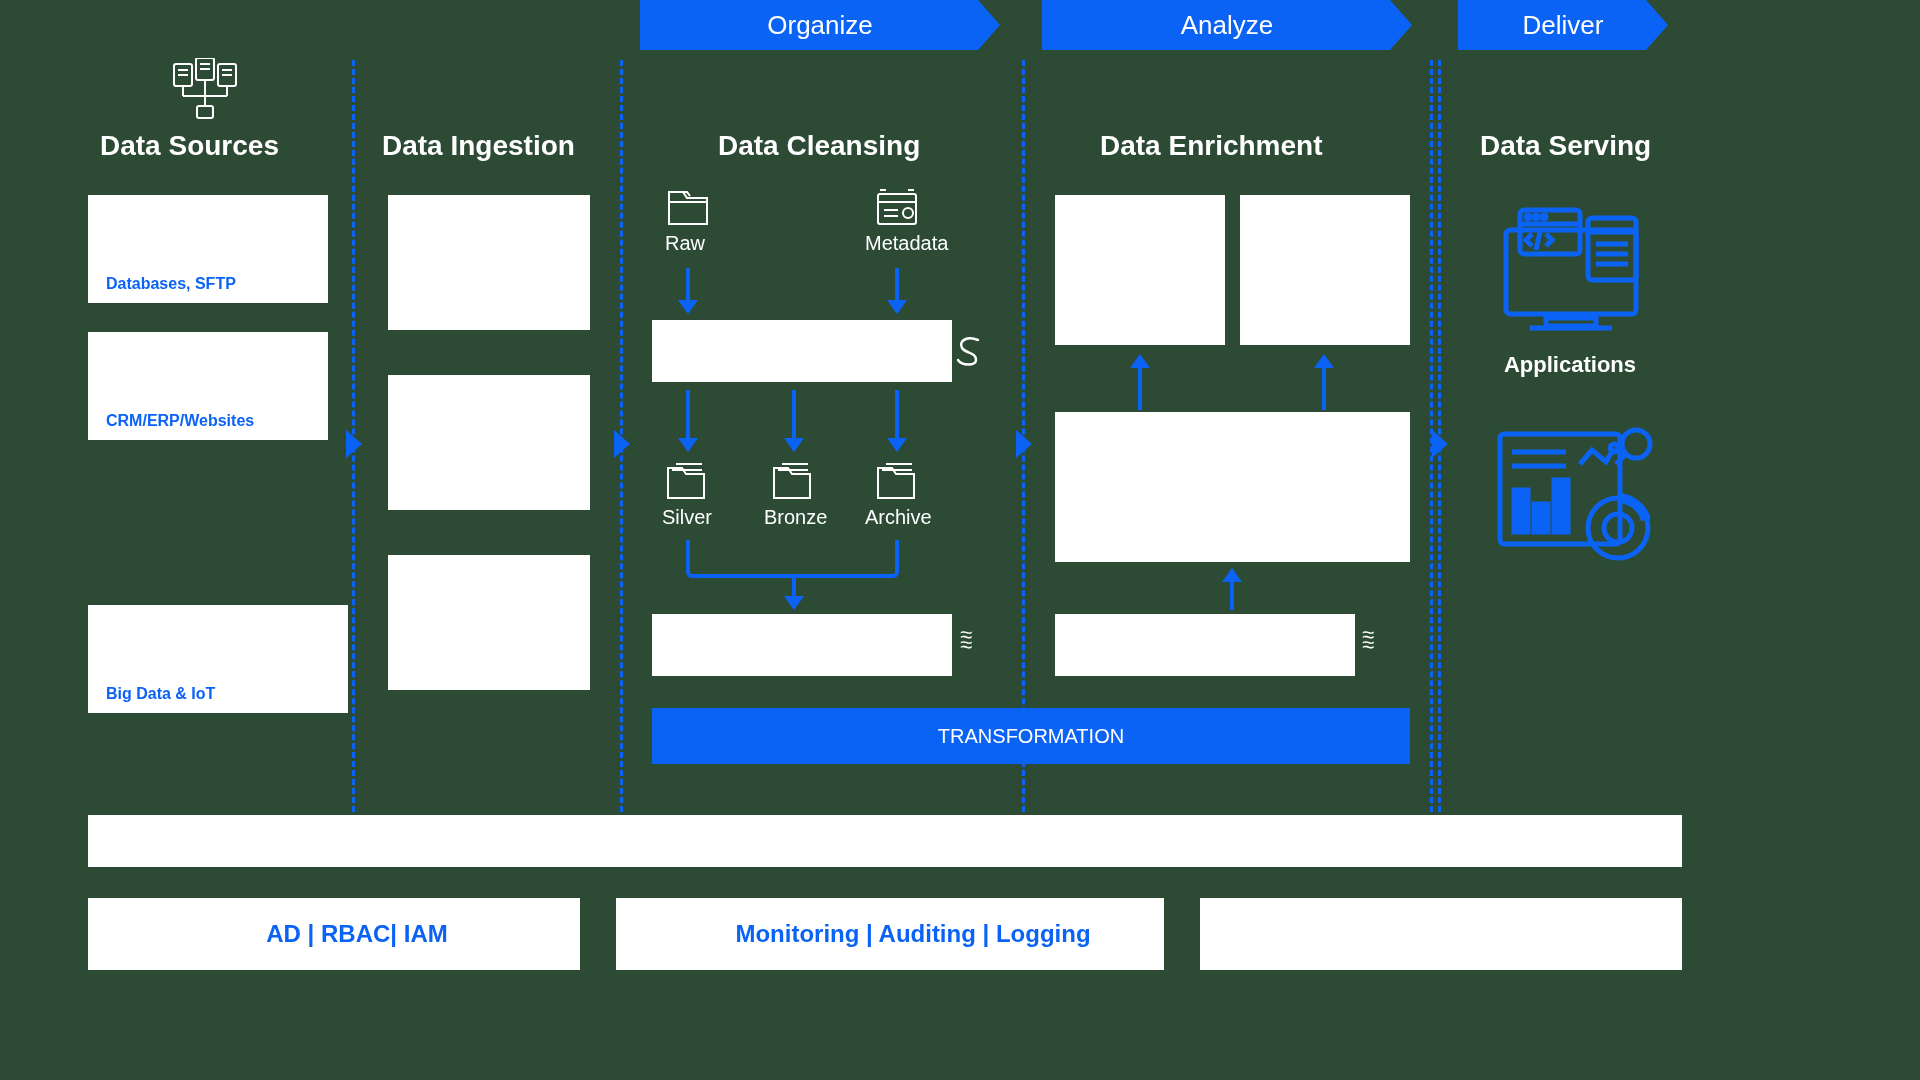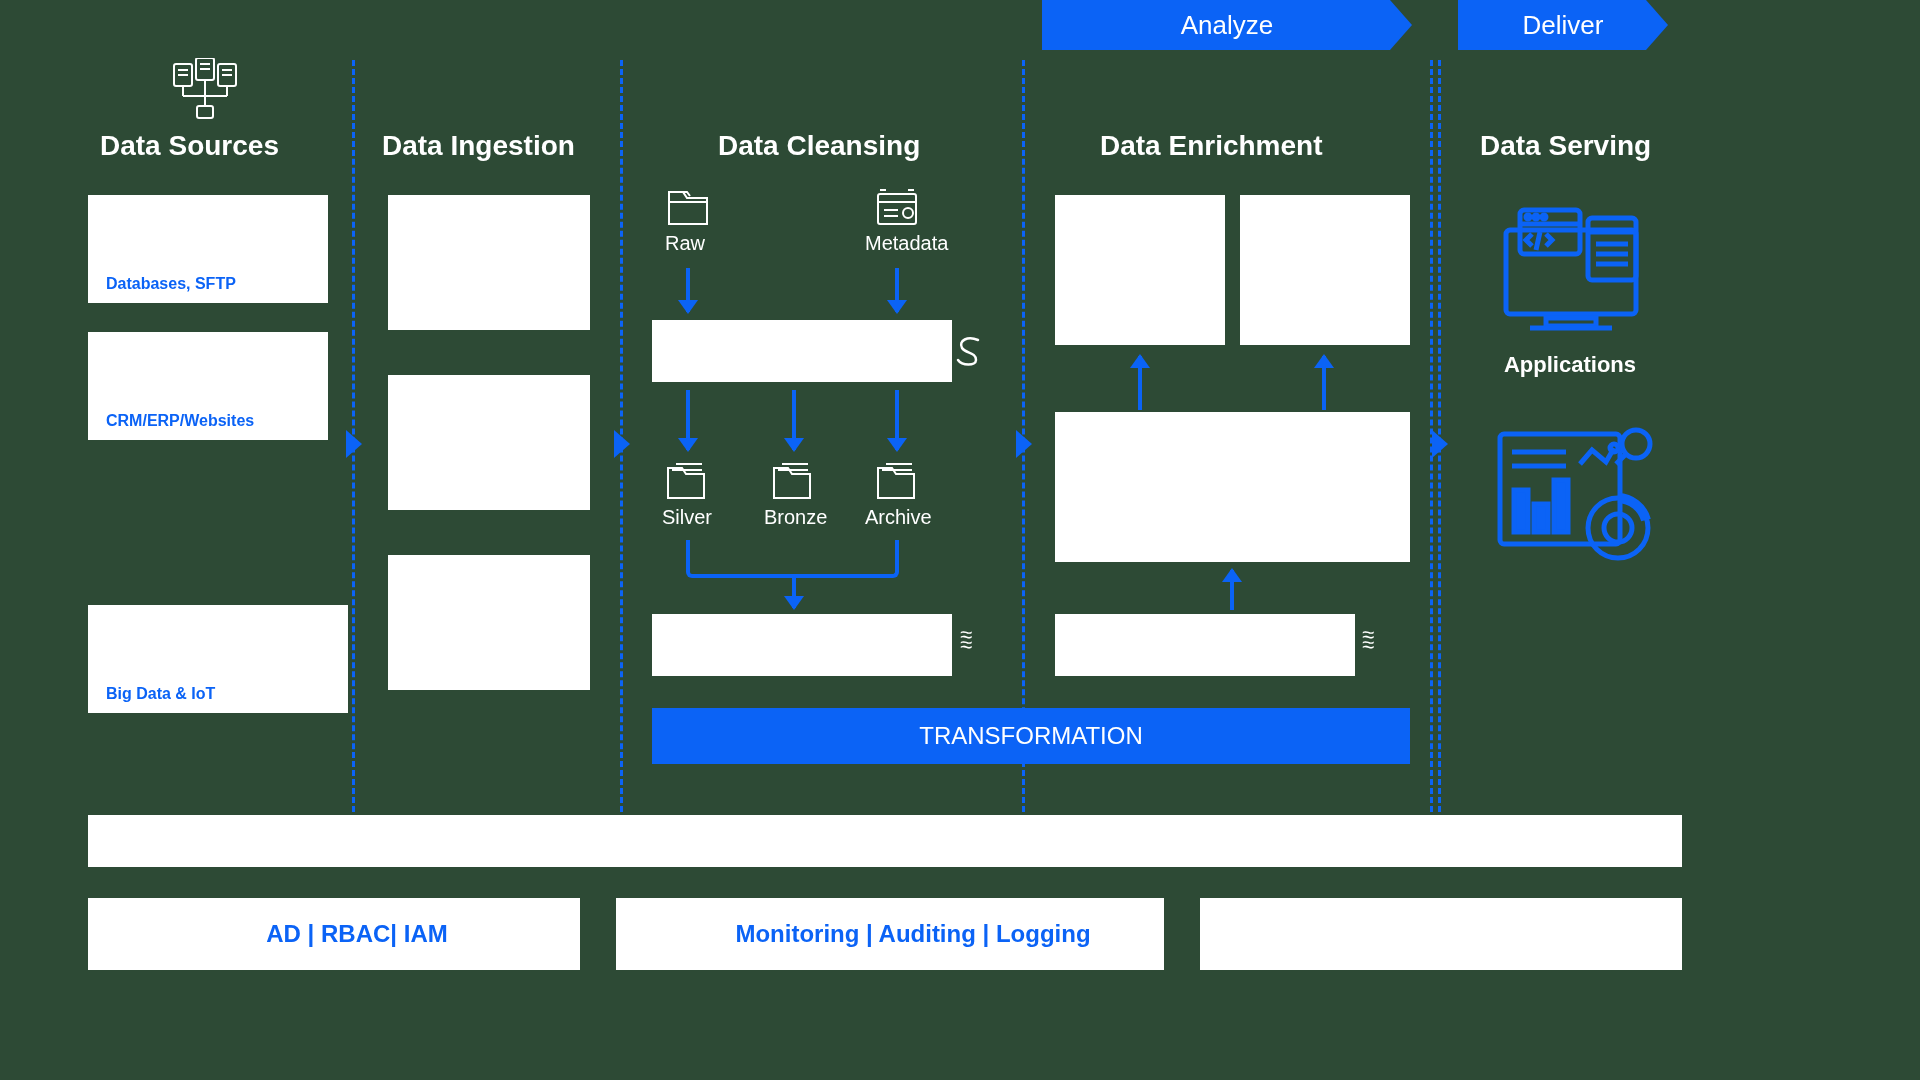--- a/index.html
+++ b/index.html
@@ -57,21 +57,21 @@
     position: absolute;
     width: 0; height: 0;
     border-top: 14px solid transparent;
     border-bottom: 14px solid transparent;
     border-left: 16px solid #0b63f6;
   }
   .blue-bar {
     position: absolute;
     background: #0b63f6;
     color: #fff;
-    font-size: 24px;
+    font-size: 20px;
     font-weight: 500;
     display: flex;
     align-items: center;
     justify-content: center;
   }
   .footer-box {
     position: absolute;
     background: #fff;
     color: #0b63f6;
     font-size: 24px;
@@ -156,20 +156,21 @@
 <body>
 
 <div class="canvas">
 
   <div class="dash-v" style="left:352px"></div>
   <div class="dash-v" style="left:620px"></div>
   <div class="dash-v" style="left:1022px"></div>
   <div class="dash-v" style="left:1430px"></div>
   <div class="dash-v" style="left:1438px"></div>
 
+  <div class="chevron" style="left:640px; width:360px">Organize</div>
   <div class="chevron" style="left:1042px; width:370px">Analyze</div>
   <div class="chevron" style="left:1458px; width:210px">Deliver</div>
 
   <div class="section-title" style="left:100px; top:130px">Data Sources</div>
   <div class="section-title" style="left:382px; top:130px">Data Ingestion</div>
   <div class="section-title" style="left:718px; top:130px">Data Cleansing</div>
   <div class="section-title" style="left:1100px; top:130px">Data Enrichment</div>
   <div class="section-title" style="left:1480px; top:130px">Data Serving</div>
 
   <svg class="icon" style="left:170px; top:58px" width="70" height="62" viewBox="0 0 70 62" fill="none" stroke="#fff" stroke-width="2">

